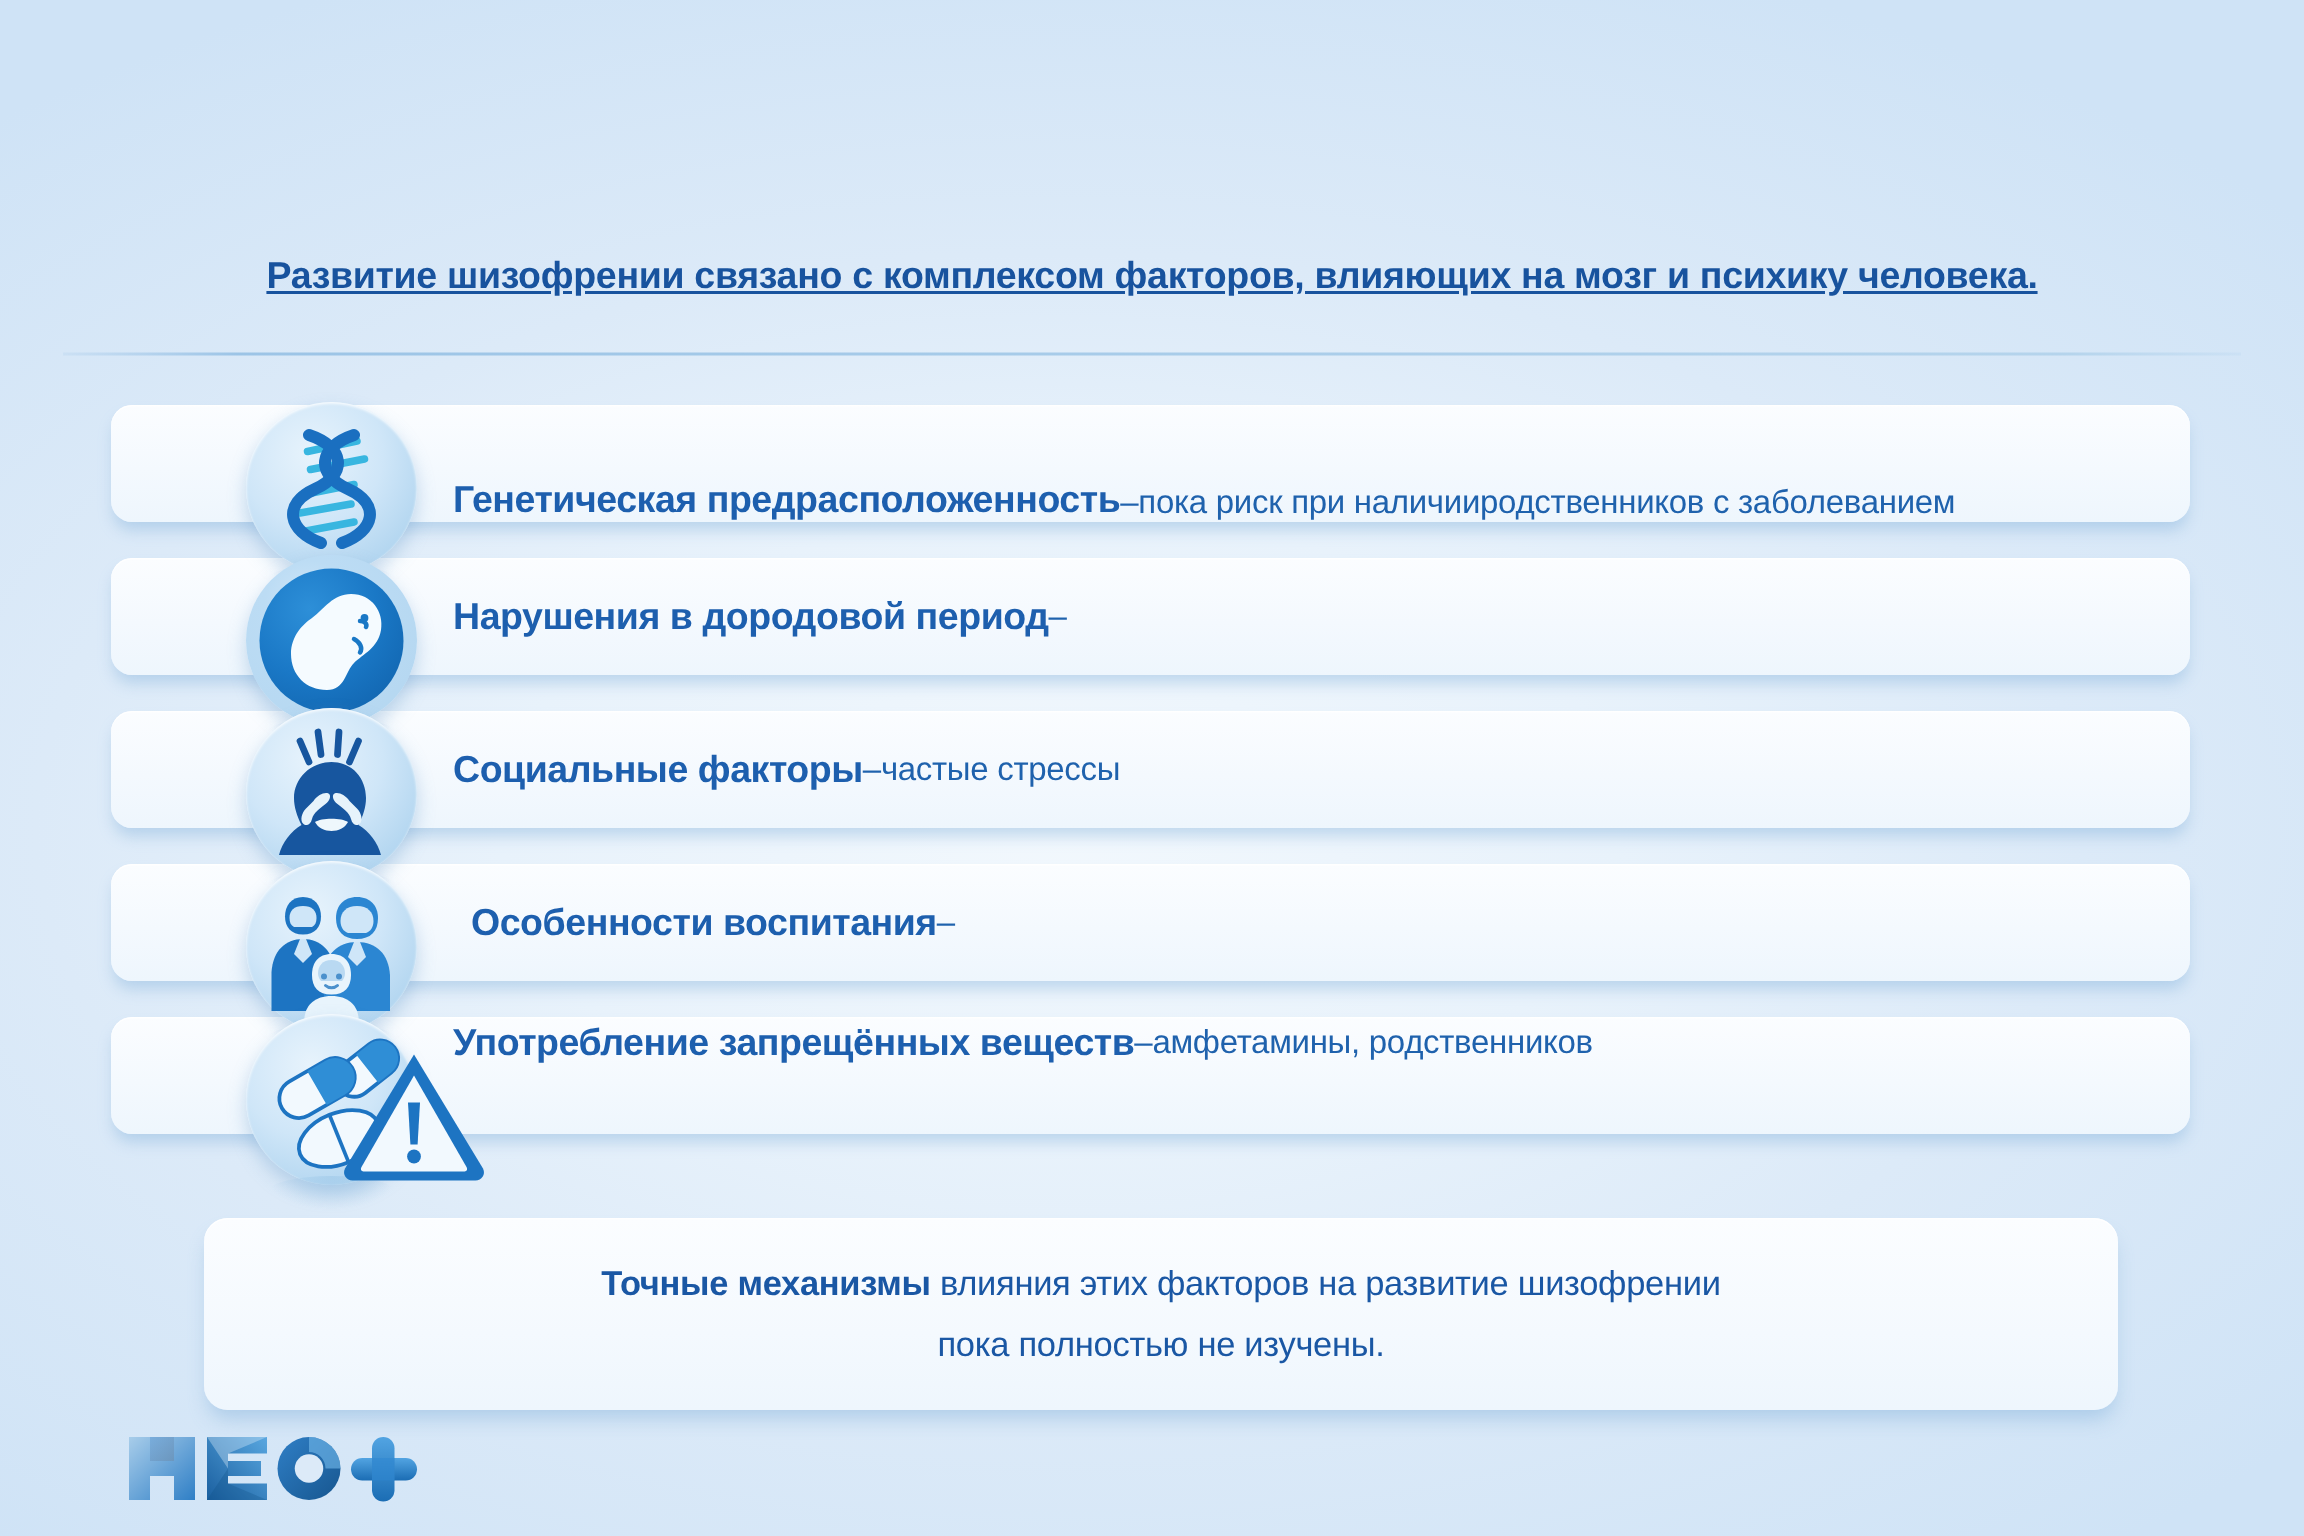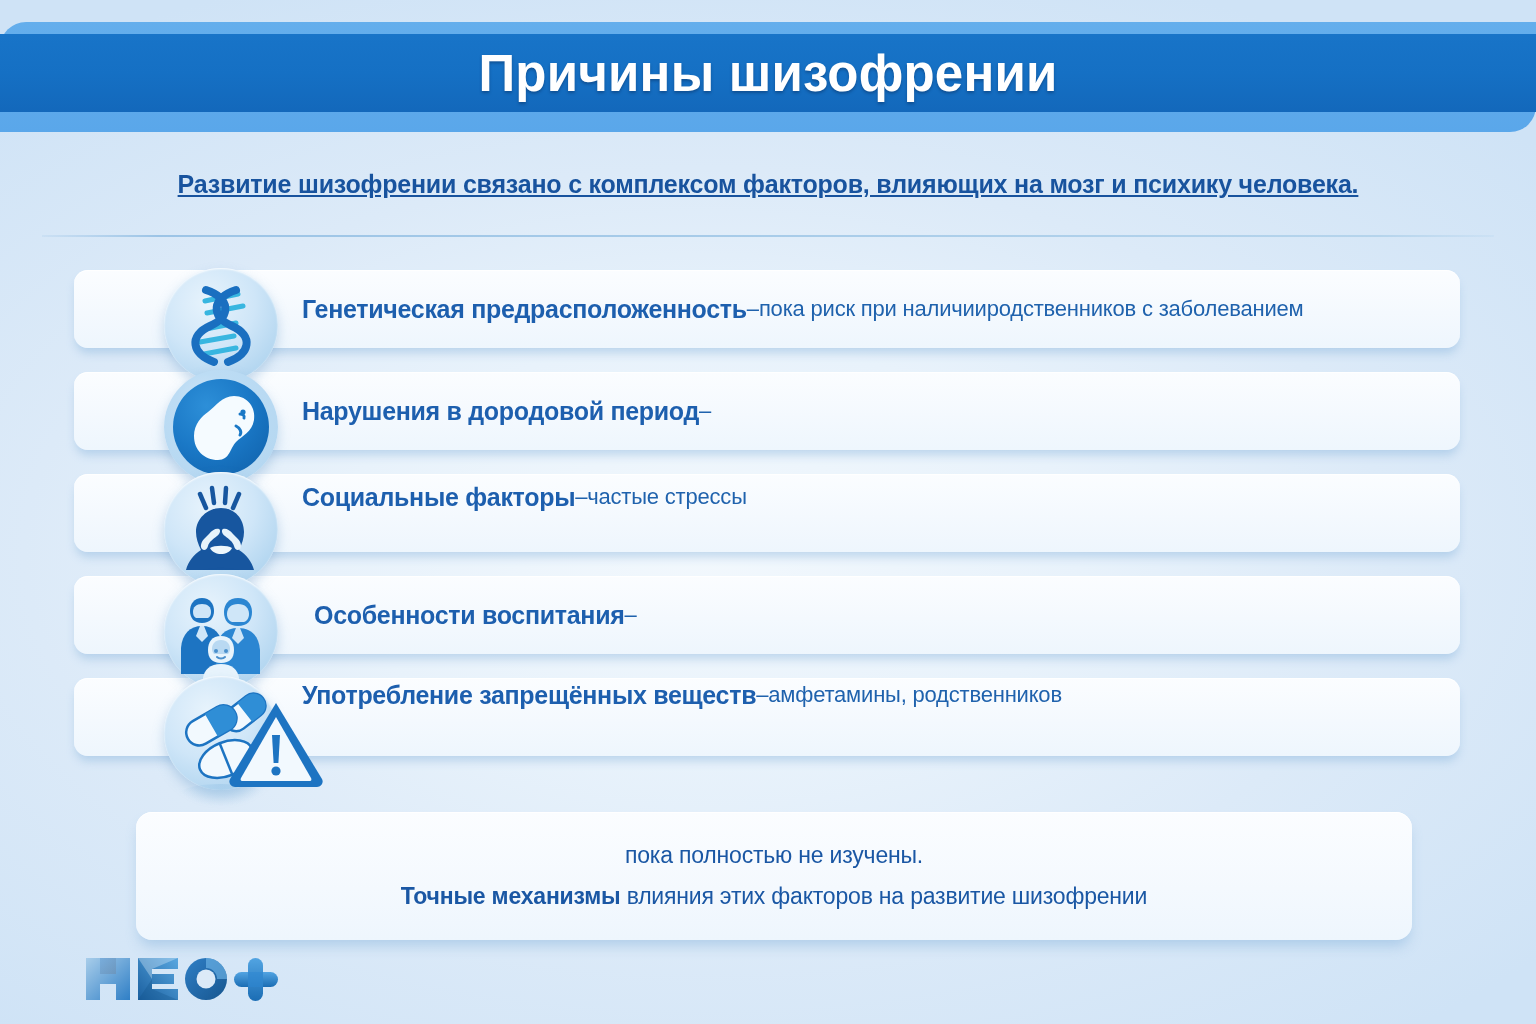--- a/index.html
+++ b/index.html
@@ -77,21 +77,21 @@
   }
   .badge-reflection{
     position:absolute;left:14px;bottom:-16px;width:86px;height:22px;border-radius:50%;
     background:radial-gradient(ellipse at 50% 0%, rgba(150,195,230,.45) 0%, rgba(150,195,230,0) 72%);
   }
   .row-text{
     position:absolute;left:302px;width:1130px;height:78px;
     display:flex;align-items:center;
     white-space:nowrap;
   }
-  .t1{top:270px;} .t2{top:372px;align-items:center;} .t3{top:458px;text-align:center;} .t4{top:576px;margin-left:12px;} .t5{top:656px;}
+  .t1{top:270px;align-items:flex-end;} .t2{top:372px;align-items:center;} .t3{top:474px;text-align:center;} .t4{top:576px;margin-left:12px;} .t5{top:656px;}
   .lead{color:#1d5fae;font-size:25px;font-weight:bold;letter-spacing:-0.3px;}
   .rest{color:#1f62ad;font-size:22px;font-weight:400;letter-spacing:-0.2px;}
   
   .note{
     position:absolute;left:136px;top:812px;width:1276px;height:128px;
     background:linear-gradient(180deg,#fbfdff 0%,#f4f9fe 60%,#eef6fd 100%);
     border-radius:16px;
     box-shadow:0 9px 13px -3px rgba(120,170,215,.42), 0 1px 0 rgba(255,255,255,.9) inset;
     display:flex;flex-direction:column;align-items:center;justify-content:center;
     gap:14px;
@@ -100,25 +100,20 @@
   .note-line .strong{font-weight:bold;}
   
   .logo{position:absolute;left:82px;top:948px;width:200px;height:58px;}
   .logo svg{display:block;}
 </style>
 </head>
 <body>
 
 <div class="stage">
 
-  <div class="header-wrap">
-    <div class="header-light"></div>
-    <div class="header-main"></div>
-    <div class="header-title">Причины шизофрении</div>
-  </div>
 
   <div class="subtitle">Развитие шизофрении связано с комплексом факторов, влияющих на мозг и психику человека.</div>
   <div class="divider"></div>
 
   <div class="rows">
 
     <div class="row r1"></div>
     <div class="row r2"></div>
     <div class="row r3"></div>
     <div class="row r4"></div>
@@ -261,22 +256,22 @@
     </div>
 
     <div class="row-text t5">
       <span class="lead">Употребление запрещённых веществ</span>
         <span class="rest"> – </span>
         <span class="rest">амфетамины, родственников</span>
     </div>
   </div>
 
   <div class="note">
+    <div class="note-line"><span class="strong">Точные механизмы</span><span> влияния этих факторов на развитие шизофрении</span></div>
     <div class="note-line">пока полностью не изучены.</div>
-    <div class="note-line"><span class="strong">Точные механизмы</span><span> влияния этих факторов на развитие шизофрении</span></div>
   </div>
 
   <div class="logo">
     <svg width="200" height="58" viewBox="0 0 200 58">
       <defs>
         <linearGradient id="g1" x1="0" y1="0" x2="1" y2="1">
           <stop offset="0%" stop-color="#a8cdea"></stop>
             <stop offset="100%" stop-color="#2f7fc6"></stop>
         </linearGradient>
         <linearGradient id="g2" x1="0" y1="0" x2="1" y2="1">

